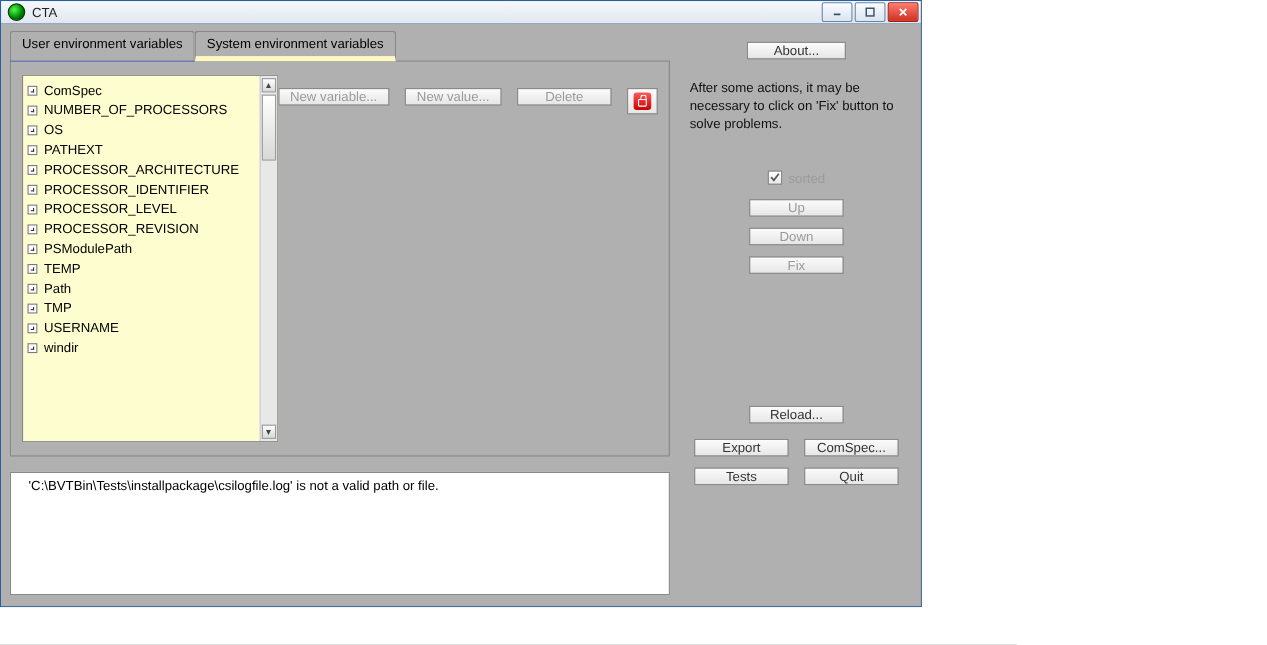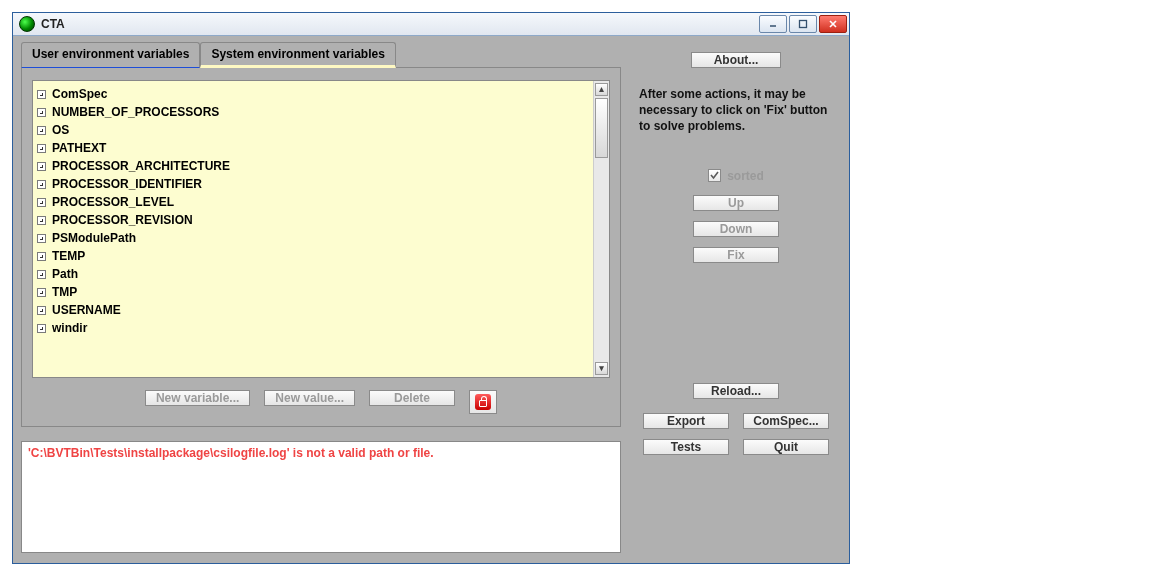--- a/index.html
+++ b/index.html
@@ -1,20 +1,20 @@
 <!DOCTYPE html>
 <html><head>
 <meta charset="utf-8">
 <style>
   * { box-sizing: border-box; font-family: "Segoe UI", Tahoma, sans-serif; font-size: 12px; }
   body { margin: 0; background: #fff; }
   .window {
     width: 838px; height: 552px; background: #b0b0b0;
-    border: 1px solid #2b5e9c; margin:12px;
-    display:flex; flex-direction:column;font-weight:bold;
+    border: 1px solid #2b5e9c; margin:0;
+    display:flex; flex-direction:column;
   }
   .titlebar {
     height: 28px; background: linear-gradient(#f5f8fc,#e1e7f0);
     border-bottom:1px solid #8ea9c9; display:flex; align-items:center;
     padding:0 2px 0 6px;
   }
   .app-icon {
     width:16px; height:16px; border-radius:50%;
     background: radial-gradient(circle at 35% 35%, #4cff4c 0%, #008800 55%, #003300 100%);
     border:1px solid #003300; margin-right:6px;
@@ -35,24 +35,24 @@
     flex:1; padding:6px 8px 10px 8px; background:#b0b0b0; display:flex; gap:10px;
   }
   .left-col { width:600px; display:flex; flex-direction:column; }
   .tabs-wrap { display:flex; gap:0; position:relative; margin-bottom:-1px; z-index:2; }
   .tab {
     padding:4px 10px; border:1px solid #888; background:#b0b0b0;
     border-top-left-radius:3px; border-top-right-radius:3px; cursor:default;
     position:relative;
   }
   .tab.inactive { border-bottom:1px solid #1d4ed8; background:#b0b0b0; }
-  .tab.active { background:#b0b0b0; border-bottom:3px solid #fef9c3;text-align:right; }
+  .tab.active { background:#b0b0b0; border-bottom:5px solid #fef9c3;text-align:right; }
   .tabframe {
     border:1px solid #888; background:#b0b0b0; padding:12px 10px 12px 10px;
-    flex:0 0 auto; height:360px; display:flex; flex-direction:column;
+    flex:0 0 auto; height:360px; display:flex; 
   }
   .treebox {
     flex:1; border:1px solid #888; background:#fdfdd0;
     position:relative; display:flex; overflow:hidden;
   }
   .tree-inner{
     flex:1; overflow:hidden; padding:4px 2px 4px 4px;
   }
   .tree-row { display:flex; align-items:center; height:18px; }
   .plus-box {
@@ -105,21 +105,21 @@
     width:8px; height:7px; border:1.3px solid #fff; border-radius:1px;
     position:relative; margin-top:3px;
   }
   .lock-glyph::before{
     content:""; position:absolute; top:-5px; left:1px;
     width:4px; height:4px; border:1.3px solid #fff; border-bottom:none;
     border-radius:3px 3px 0 0;
   }
   .logbox {
     margin-top:14px; height:112px; border:1px solid #888; background:#fff;
-    padding:4px 6px; color:#ef4444;
+    padding:4px 16px; color:#000000;
   }
 
   .right-col { flex:1; display:flex; flex-direction:column; align-items:center; padding:8px 6px 0 6px; }
   .about-btn{ min-width:90px; margin-top:2px; }
   .hint{
     align-self:stretch; margin:18px 2px 0 2px; color:#111; line-height:1.35;
   }
   .sorted-row { display:flex; align-items:center; gap:6px; margin-top:34px; color:#9a9a9a;}
   .cb{
     width:13px; height:13px; border:1px solid #8a8a8a;

